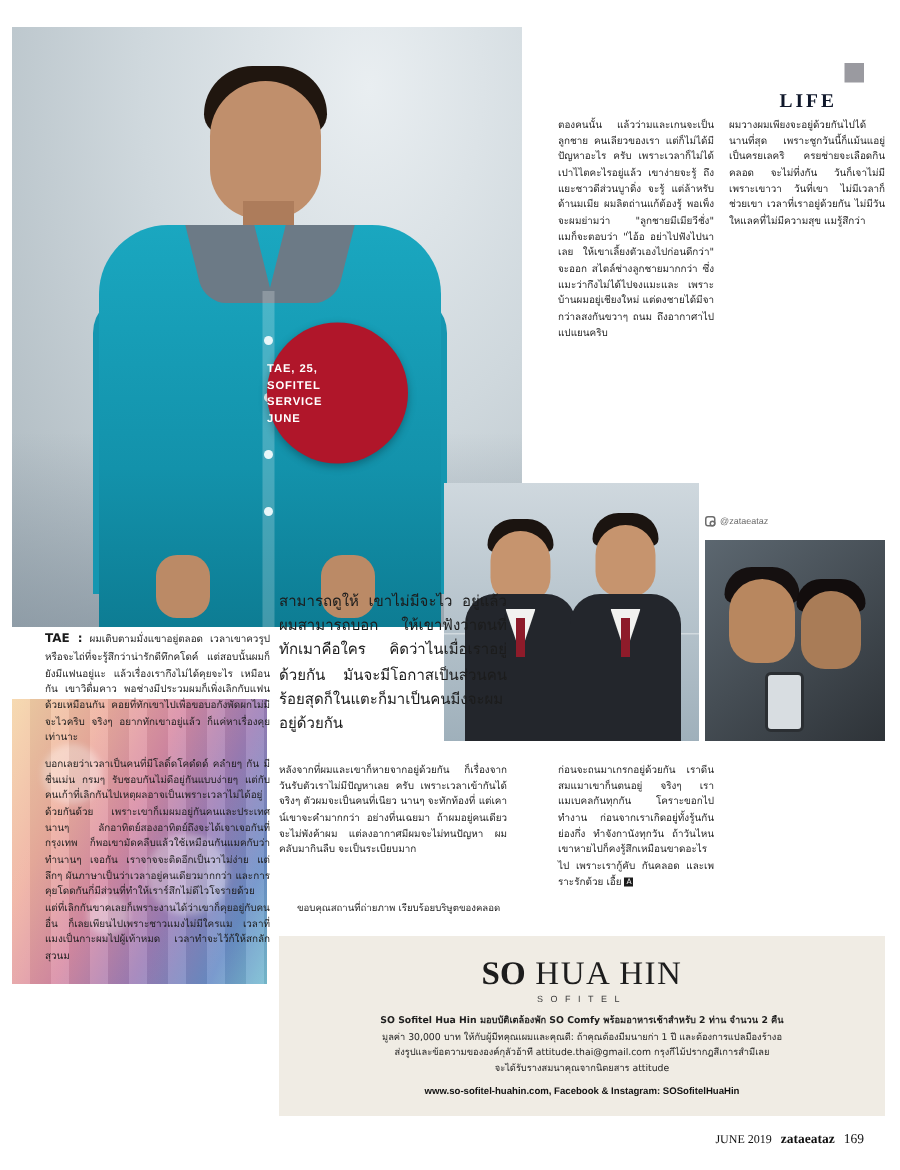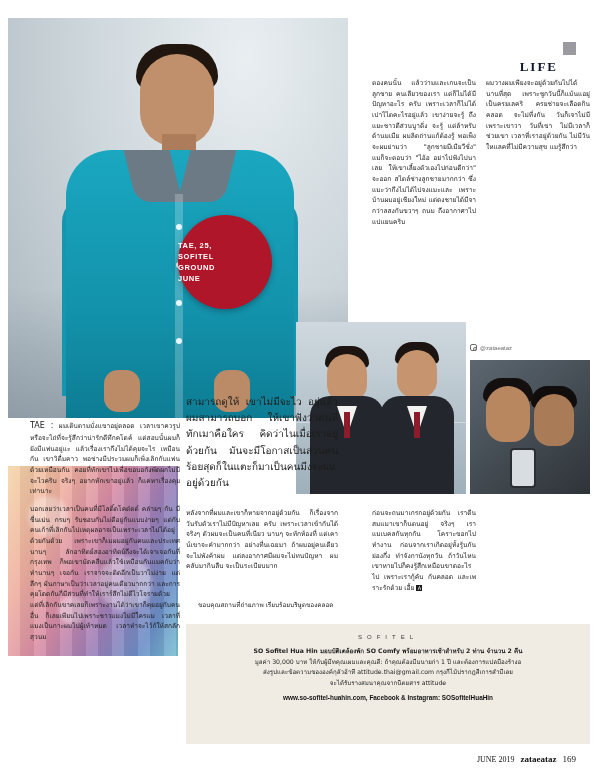--- a/index.html
+++ b/index.html
@@ -181,21 +181,21 @@
     left: 30px;
     top: 420px;
     width: 150px;
     font-family: "DejaVu Sans", sans-serif;
     font-size: 6.6px;
     line-height: 1.62;
     color: #1c1c1c;
     text-align: justify;
   }
   .left-col .lead-name {
-    font-weight: normal;
+    font-weight: bold;
     font-size: 8px;
   }
   .left-col p { margin: 0 0 7px 0; }
 
   .left-col-2 {
     position: absolute;
     left: 186px;
     top: 508px;
     width: 152px;
     font-size: 6.6px;
@@ -484,21 +484,21 @@
     <div class="btn-dot" style="top:282px"></div>
     <div class="btn-dot" style="top:320px"></div>
     <div class="hand-l"></div>
     <div class="hand-r"></div>
   </div>
 </div>
 
 <div class="badge">
   <span>TAE, 25,</span>
   <span>SOFITEL</span>
-  <span>GROUND</span>
+  <span>SERVICE</span>
   <span>JUNE</span>
 </div>
 
 <div class="strip-photo">
   <div class="strip-blob" style="left:20px;top:30px;width:40px;height:40px;"></div>
   <div class="strip-blob" style="left:90px;top:90px;width:54px;height:54px;"></div>
   <div class="strip-blob" style="left:50px;top:130px;width:28px;height:28px;"></div>
 </div>
 
 <div class="photo-two">
@@ -554,20 +554,24 @@
 <div class="right-lower-1">
   <p>
     <span>ก่อนจะถนมาเกรกอยู่ด้วยกัน เราดีนสมแมาเขาก็นตนอยู่ จริงๆ เราแมเบคลกันทุกกัน โคราะขอกไปทำงาน ก่อนจากเราเกิดอยู่ทั้งรู้นกันย่องกึ่ง ทำจังกานังทุกวัน ถ้าวันไหนเขาหายไปก็คงรู้สึกเหมือนขาดอะไรไป เพราะเรากู้คับ กันคลอด และเพราะรักต้วย เอื้ย</span>
     <span class="endmark">A</span>
   </p>
 </div>
 
 <div class="sponsor-caption">ขอบคุณสถานที่ถ่ายภาพ เรียบร้อยบริษูตของคลอด</div>
 
 <div class="sponsor">
+  <div class="sponsor-logo">
+    <span class="so">SO</span>
+    <span>HUA HIN</span>
+  </div>
   <div class="sponsor-sub">SOFITEL</div>
   <div class="sponsor-body">
     <div class="strong">SO Sofitel Hua Hin มอบบัติเตล้องพัก SO Comfy พร้อมอาหารเช้าสำหรับ 2 ท่าน จำนวน 2 คืน</div>
     <div>มูลค่า 30,000 บาท ให้กับผู้มีทคุณเผมและคุณดี: ถ้าคุณต้องมีมนายก่า 1 ปี และต้องการแปลมืองร้างอ</div>
     <div>ส่งรูปและข้อตวามขององค์กุลัวอ้าที attitude.thai@gmail.com กรุงกีไม้ปรากฎสีเการสำมีเลย</div>
     <div>จะได้รับรางสมนาคุณจากนิตยสาร attitude</div>
   </div>
   <div class="sponsor-site">www.so-sofitel-huahin.com, Facebook &amp; Instagram: SOSofitelHuaHin</div>
 </div>
 

